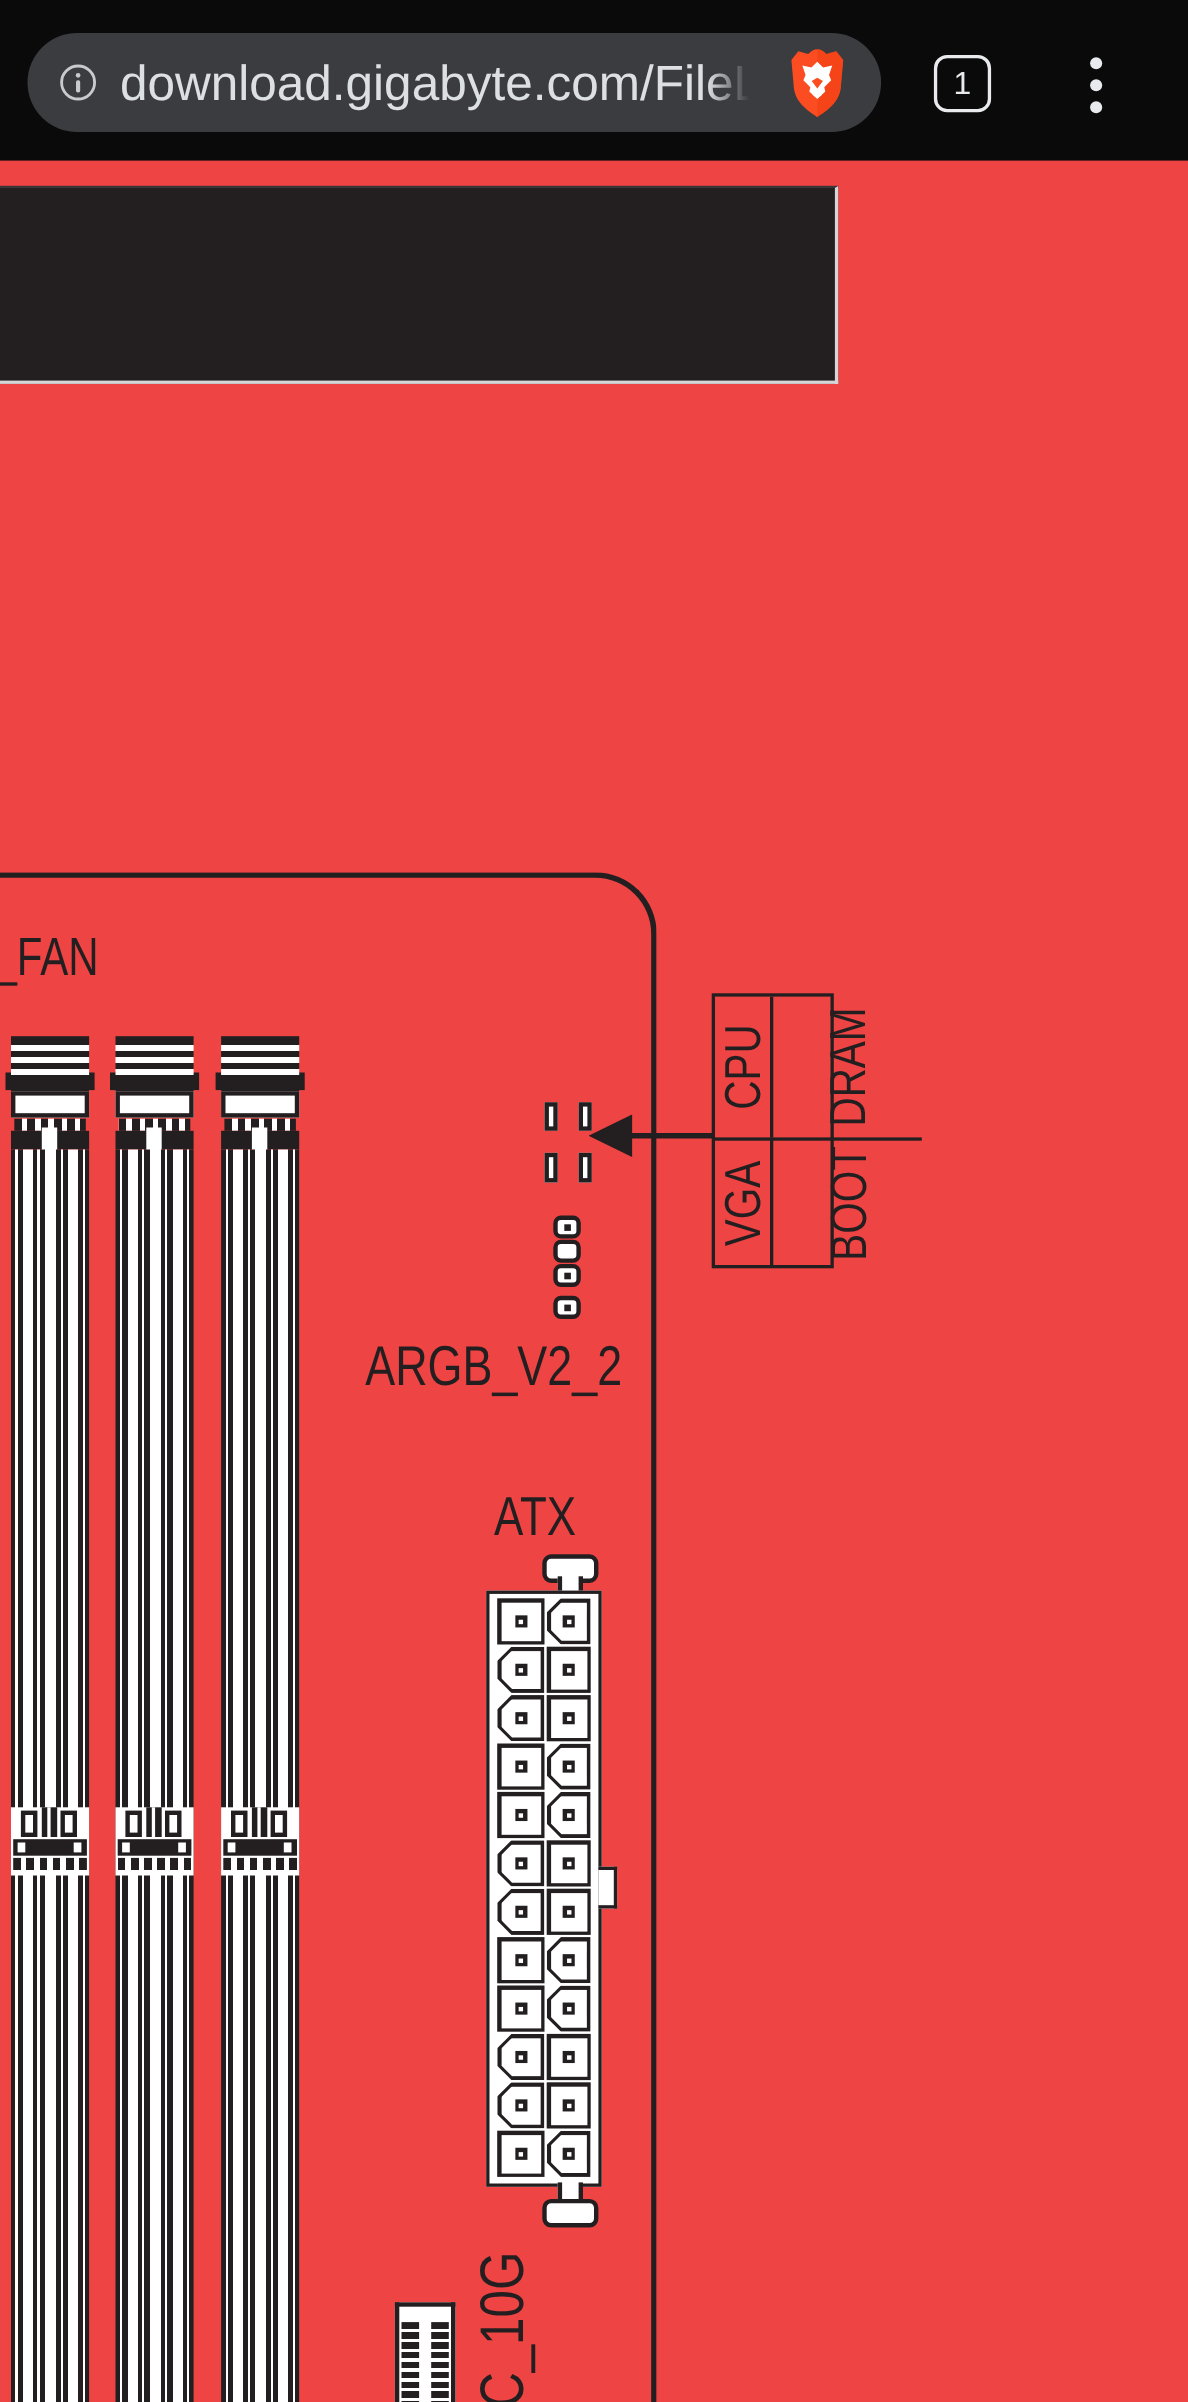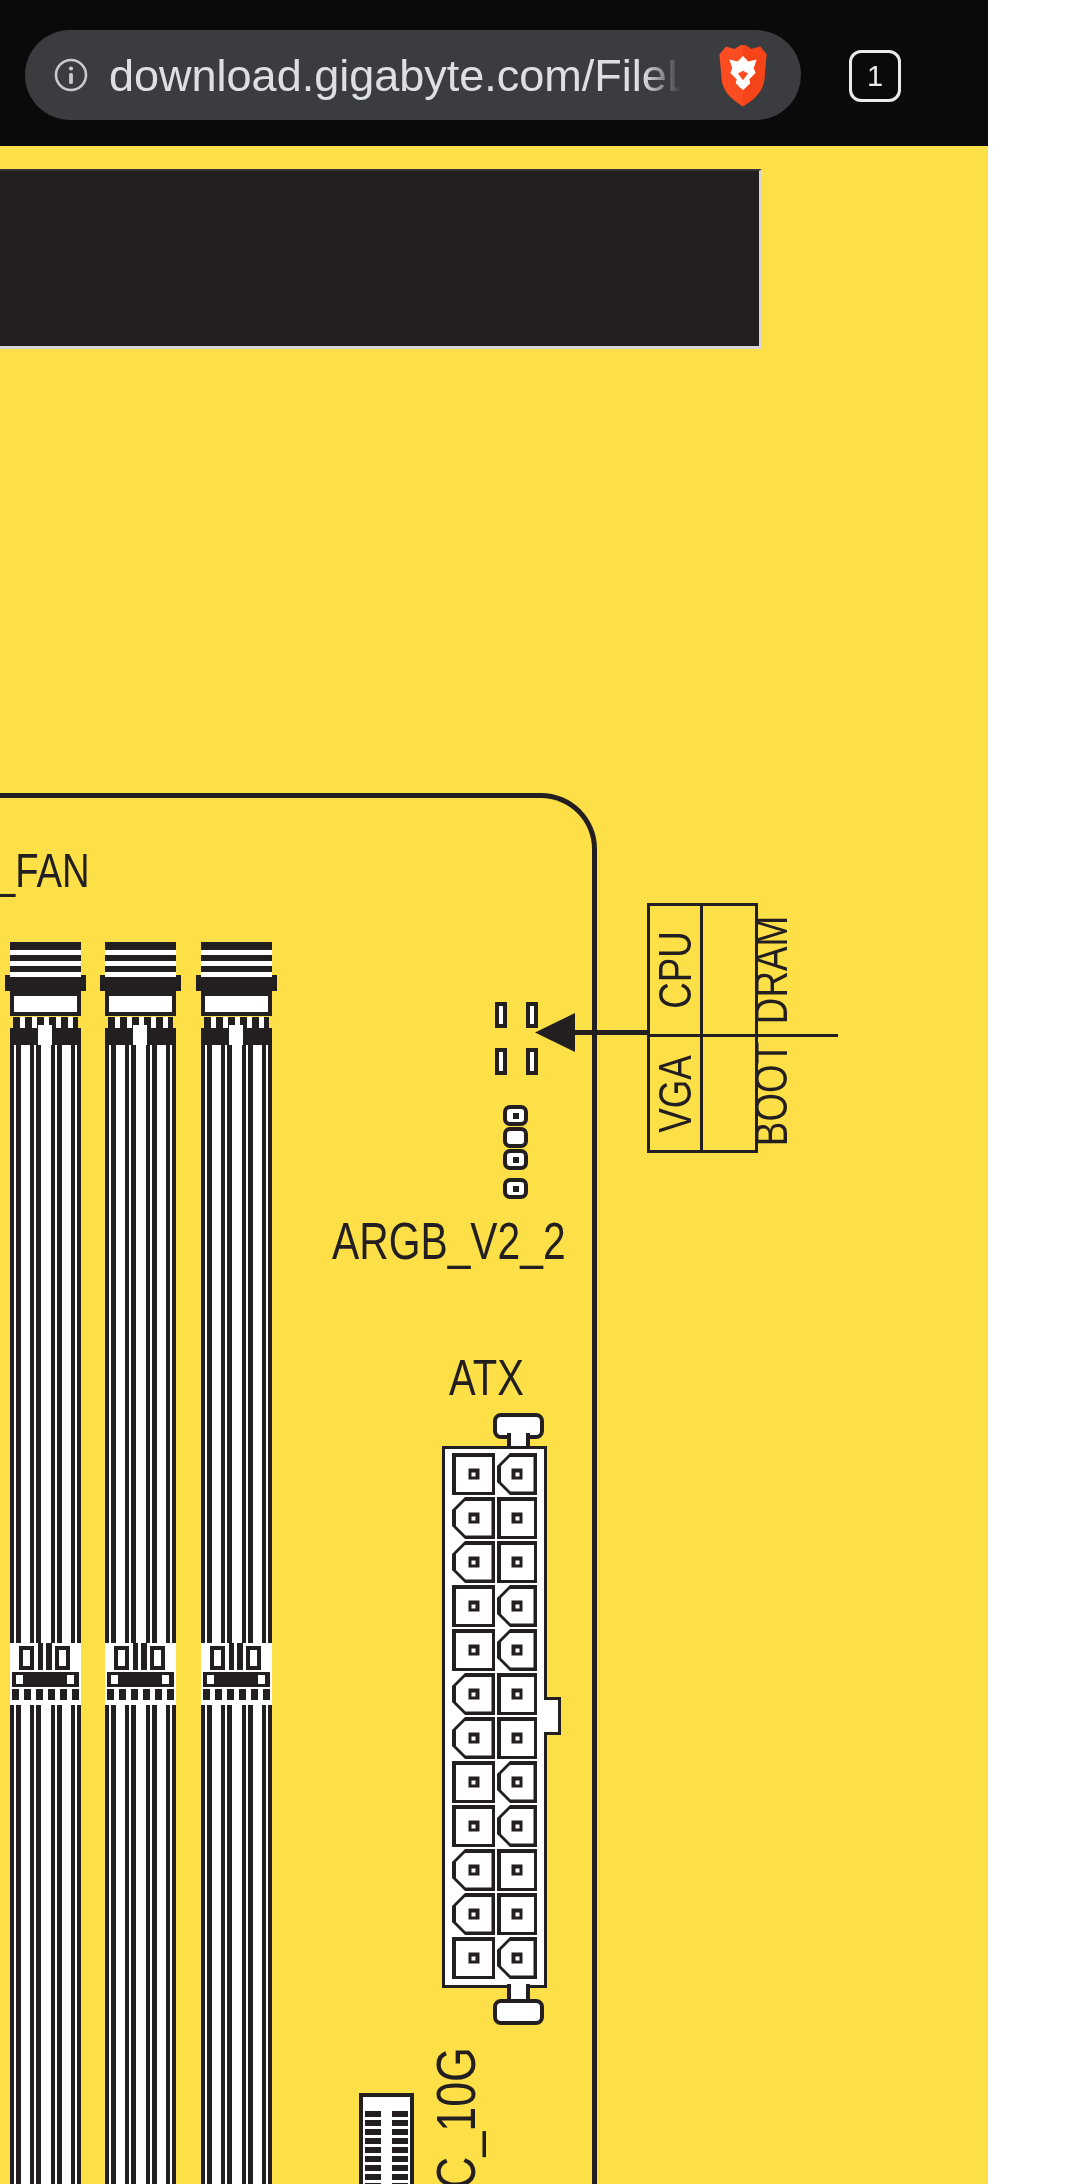--- a/index.html
+++ b/index.html
@@ -1,16 +1,16 @@
 <!DOCTYPE html>
 <html><head>
 <meta charset="utf-8">
 <style>
   html,body{margin:0;padding:0;background:#fff;}
-  .screen{position:relative;width:988px;height:2184px;overflow:hidden;background:#fde047;
+  .screen{position:relative;width:1080px;height:2184px;overflow:hidden;background:#ef4444;
           font-family:"Liberation Sans", sans-serif;}
 
   
   .toolbar{position:absolute;left:0;top:0;width:1080px;height:146px;background:#0a0a0b;}
   .url-pill{position:absolute;left:25px;top:30px;width:776px;height:90px;border-radius:46px;background:#3b3c3f;}
   .info-icon{position:absolute;left:28px;top:27px;width:36px;height:36px;}
   .url-text{position:absolute;left:84px;top:0;width:572px;height:90px;line-height:92px;
             font-size:45px;color:#dde0e3;white-space:nowrap;overflow:hidden;
             -webkit-mask-image:linear-gradient(90deg,#000 calc(100% - 38px),transparent);
             mask-image:linear-gradient(90deg,#000 calc(100% - 38px),transparent);}

